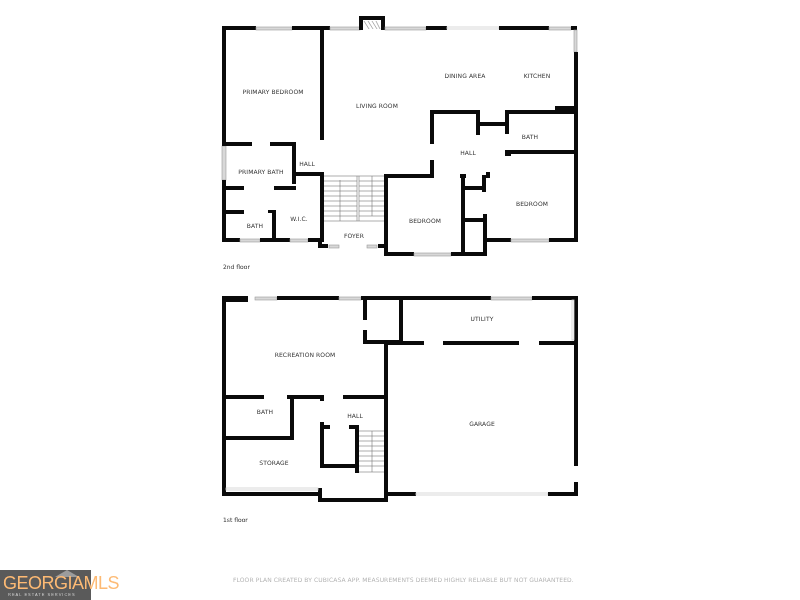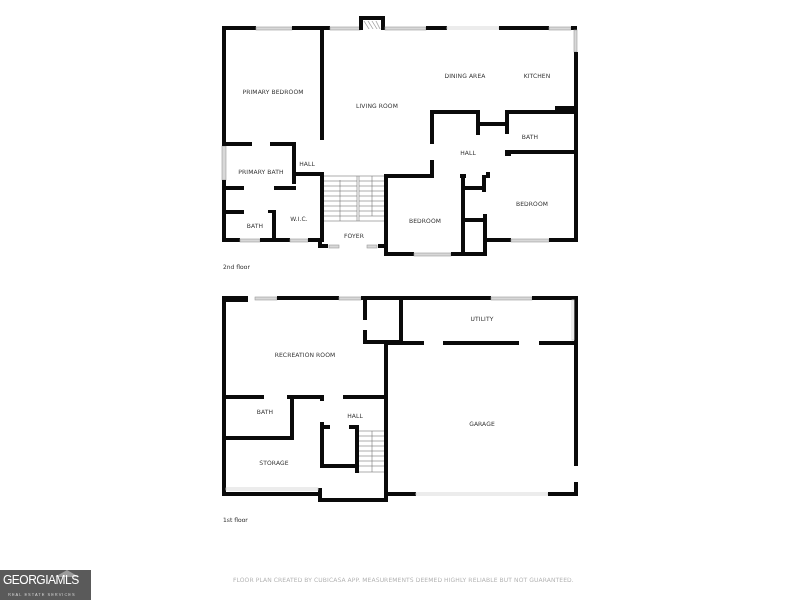--- a/index.html
+++ b/index.html
@@ -6,21 +6,21 @@
   body { width: 800px; height: 600px; position: relative; overflow: hidden; font-family: "DejaVu Sans", sans-serif; }
   #plan { position: absolute; left: 0; top: 0; width: 800px; height: 600px; }
   .wall { fill: #0a0a0a; }
   .win { fill: #d8d8d8; stroke: #9a9a9a; stroke-width: 0.6; }
   .stair { stroke: #777; stroke-width: 0.6; fill: none; }
   .thin { stroke: #cfcfcf; stroke-width: 0.8; fill: none; }
   .room-label { position: absolute; font-size: 6px; color: #333; letter-spacing: 0.1px; white-space: nowrap; transform: translate(-50%, -50%); }
   .floor-label { position: absolute; font-size: 6px; color: #333; white-space: nowrap; }
   .footer-note { position: absolute; left: 233px; top: 576px; font-size: 6px; color: #b4b4b4; white-space: nowrap; letter-spacing: 0.1px; }
   .logo { position: absolute; left: 0; top: 570px; width: 91px; height: 30px; background: #5a5a5a; }
-  .logo-main { position: absolute; left: 3px; top: 3px; font-size: 12px; color: #ffffff; font-family: "Liberation Sans", sans-serif; letter-spacing: -0.5px; }
+  .logo-main { position: absolute; left: 3px; top: 3px; font-size: 18px; color: #fdba74; font-family: "Liberation Sans", sans-serif; letter-spacing: -0.5px; }
   .logo-sub { position: absolute; left: 8px; top: 22px; font-size: 4px; color: #cfcfcf; letter-spacing: 1px; font-family: "Liberation Sans", sans-serif; }
   .logo-roof { position: absolute; left: 55px; top: 0px; width: 0; height: 0; border-left: 12px solid transparent; border-right: 12px solid transparent; border-bottom: 7px solid #9c9c9c; }
 </style>
 </head>
 <body>
 
 <svg id="plan" viewBox="0 0 800 600" xmlns="http://www.w3.org/2000/svg">
 
   <g>
 

